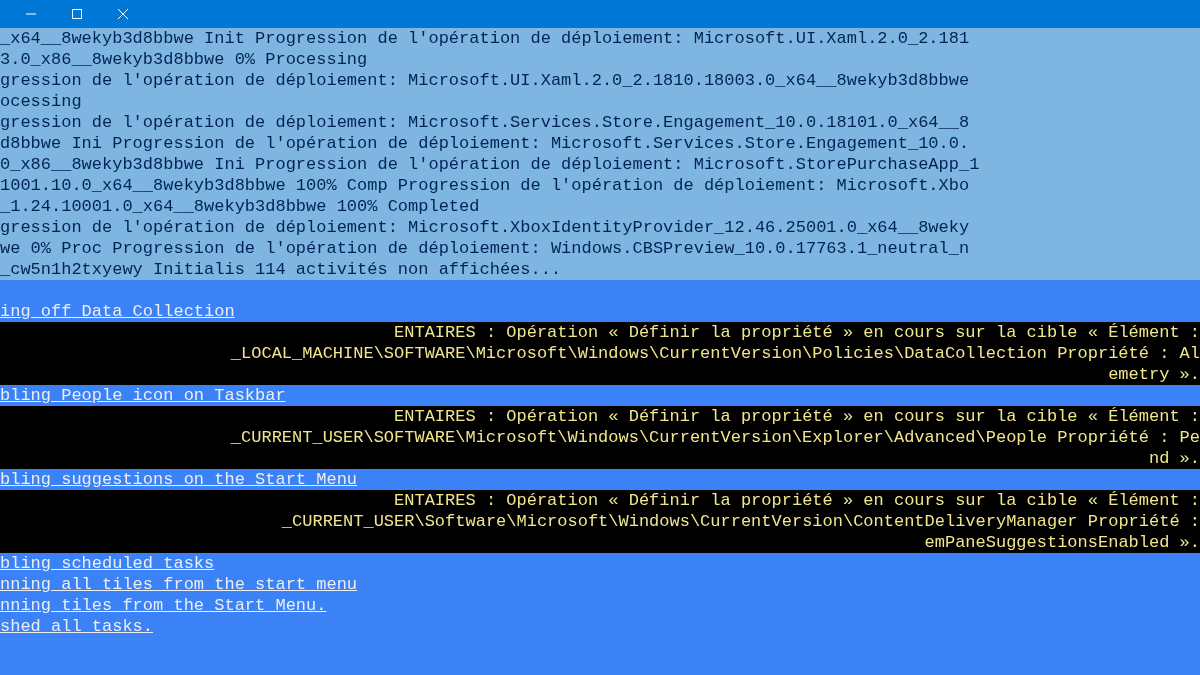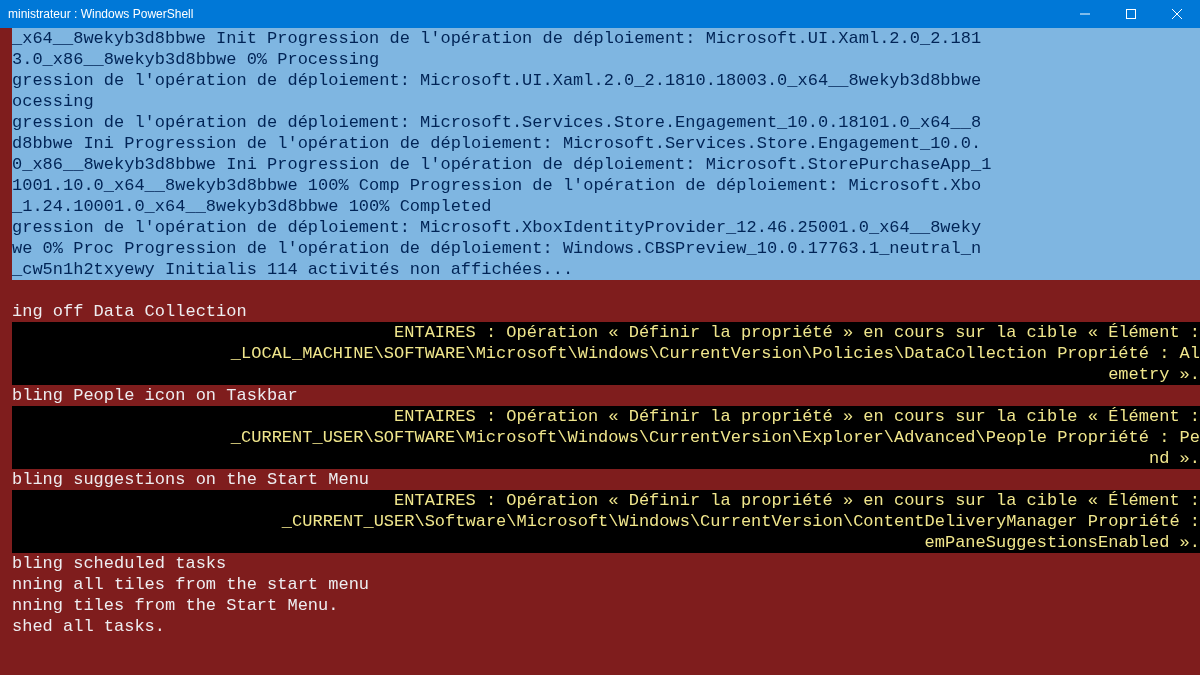--- a/index.html
+++ b/index.html
@@ -47,52 +47,52 @@
       align-items: center;
       justify-content: center;
       color: #ffffff;
     }
     .win-btn svg {
       width: 10px;
       height: 10px;
     }
     .terminal {
       flex: 1;
-      background: #7f1d1d;
+      background: #3b82f6;
       color: #eeedf0;
       line-height: 21px;
       white-space: pre;
       overflow: hidden;
-      padding-left: 12px;
+      padding-left: 0;
     }
     .sel {
       background: #7fb6e1;
       color: #012456;
       display: block;
     }
     .verbose {
       background: #000000;
       color: #f0e68c;
       display: block;
       text-align: right;
     }
     .plain {
       display: block;
+      text-decoration: underline;
     }
     .gap {
       display: block;
       height: 21px;
     }
   </style>
 </head>
 <body>
 
 <div class="window">
   <div class="titlebar">
-    <div class="titlebar-title">ministrateur : Windows PowerShell</div>
     <div class="window-controls">
       <div class="win-btn">
         <svg viewBox="0 0 10 10">
             <line x1="0" y1="5" x2="10" y2="5" stroke="white" stroke-width="1"></line>
           </svg>
       </div>
       <div class="win-btn">
         <svg viewBox="0 0 10 10">
             <rect x="0.5" y="0.5" width="9" height="9" fill="none" stroke="white" stroke-width="1"></rect>
           </svg>

